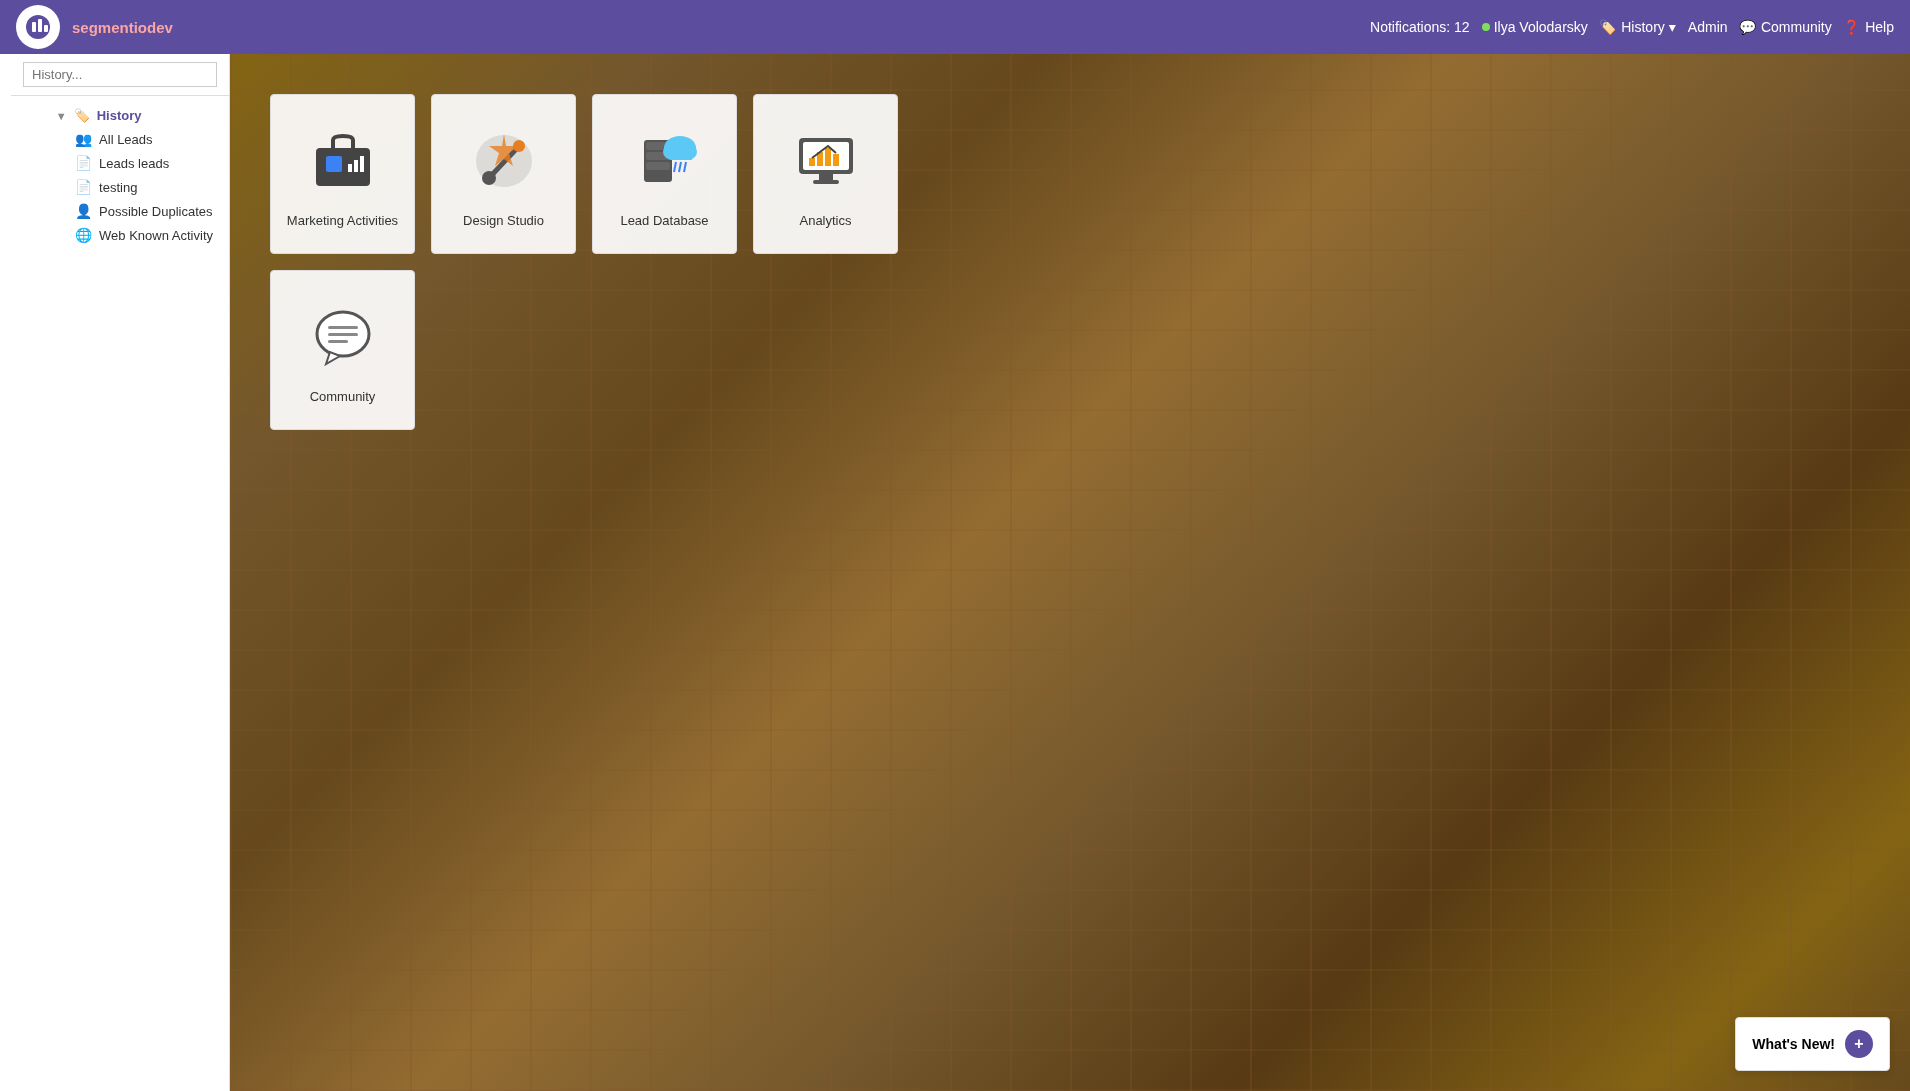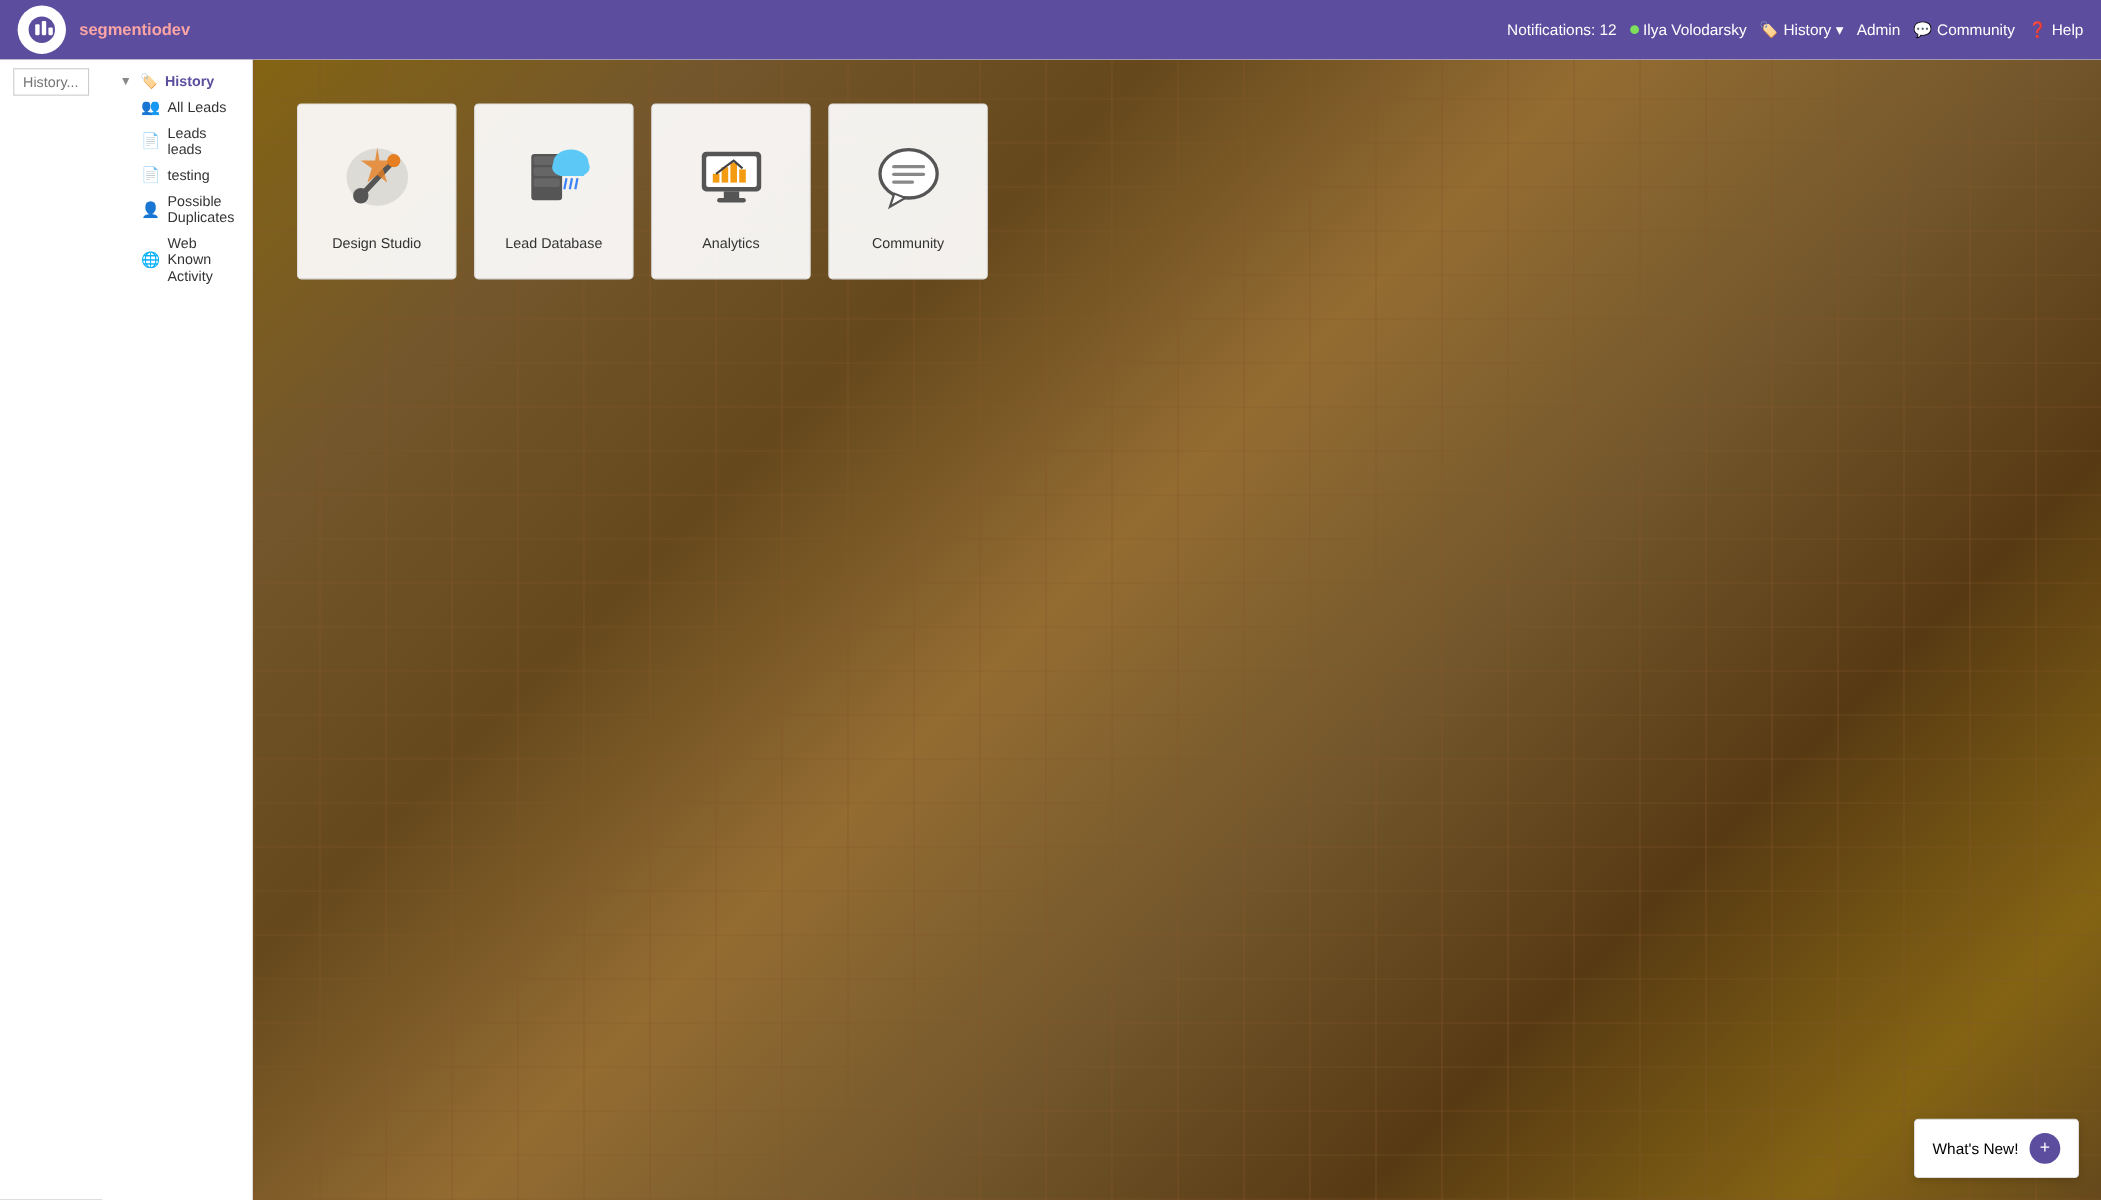--- a/index.html
+++ b/index.html
@@ -56,21 +56,22 @@
       height: calc(1091px - 54px);
     }
 
     
     #sidebar {
       width: 230px;
       background: white;
       border-right: 1px solid #ddd;
       flex-shrink: 0;
       display: flex;
-      flex-direction: row;
+      flex-direction: column;
+      align-items: flex-end;
     }
     #sidebar-search {
       padding: 8px 12px;
       border-bottom: 1px solid #ddd;
     }
     #sidebar-search input {
       width: 100%;
       border: 1px solid #ccc;
       padding: 4px 8px;
       font-size: 13px;
@@ -177,21 +178,21 @@
       background: white;
       border: 1px solid #ddd;
       border-radius: 4px;
       padding: 12px 16px;
       display: flex;
       align-items: center;
       gap: 10px;
       box-shadow: 0 2px 8px rgba(0,0,0,0.15);
       cursor: pointer;
       font-size: 14px;
-      font-weight: 400;
+      font-weight: 700;
     }
     #whats-new .expand-btn {
       width: 28px;
       height: 28px;
       border-radius: 50%;
       background: #5c4d9e;
       color: white;
       display: flex;
       align-items: center;
       justify-content: center;
@@ -275,20 +276,37 @@
       </div>
     </div>
   </div>
 
   <div id="content">
 
     <div id="bg-image"></div>
 
     <div id="tiles-container">
 
+      <div class="tile">
+        <div class="tile-icon">
+          <svg width="70" height="70" viewBox="0 0 70 70" xmlns="http://www.w3.org/2000/svg">
+
+            <rect x="8" y="22" width="54" height="38" rx="4" fill="#444"></rect>
+
+            <path d="M25 22 L25 14 Q25 10 35 10 Q45 10 45 14 L45 22" stroke="#444" stroke-width="4" fill="none" rx="4"></path>
+
+            <rect x="18" y="30" width="16" height="16" rx="2" fill="#3b82f6"></rect>
+
+            <rect x="40" y="38" width="4" height="8" fill="white"></rect>
+            <rect x="46" y="34" width="4" height="12" fill="white"></rect>
+            <rect x="52" y="30" width="4" height="16" fill="white"></rect>
+          </svg>
+        </div>
+        <span class="tile-label">Marketing Activities</span>
+      </div>
 
       <div class="tile">
         <div class="tile-icon">
           <svg width="70" height="70" viewBox="0 0 70 70" xmlns="http://www.w3.org/2000/svg">
 
             <ellipse cx="35" cy="35" rx="28" ry="26" fill="#555" opacity="0.15"></ellipse>
 
             <line x1="20" y1="52" x2="52" y2="18" stroke="#555" stroke-width="5" stroke-linecap="round"></line>
             <ellipse cx="20" cy="52" rx="7" ry="7" fill="#555"></ellipse>
 

